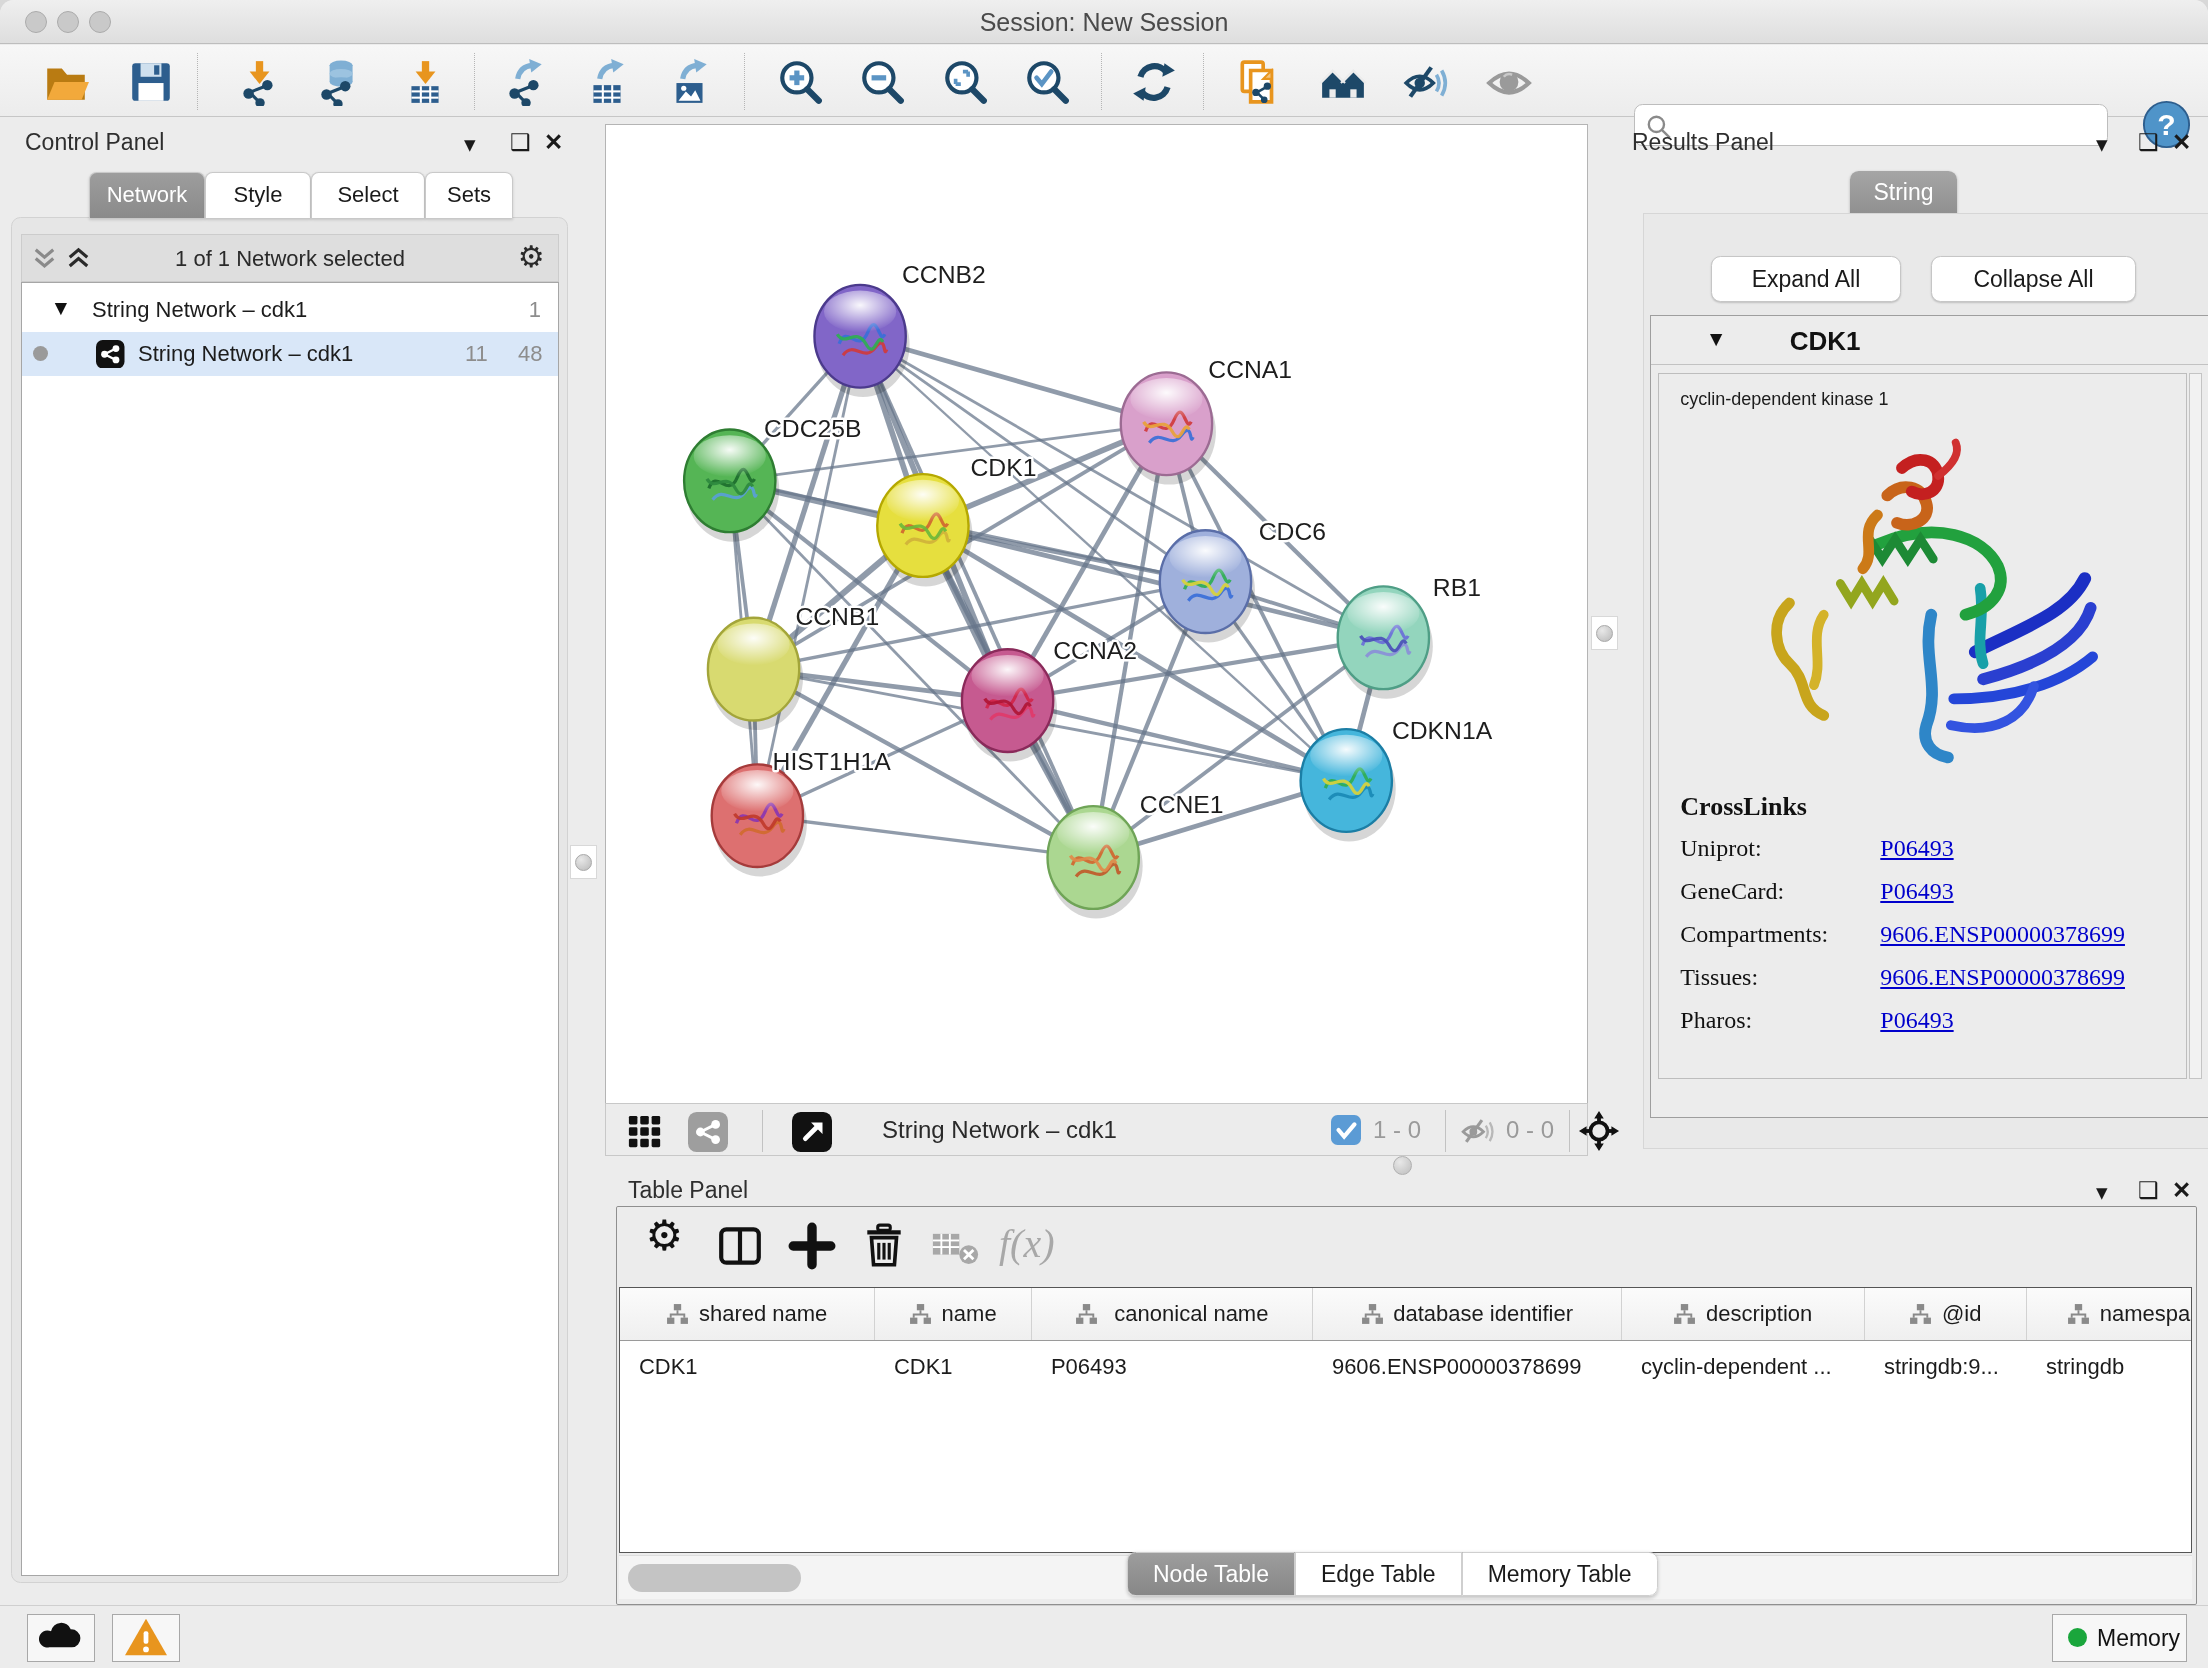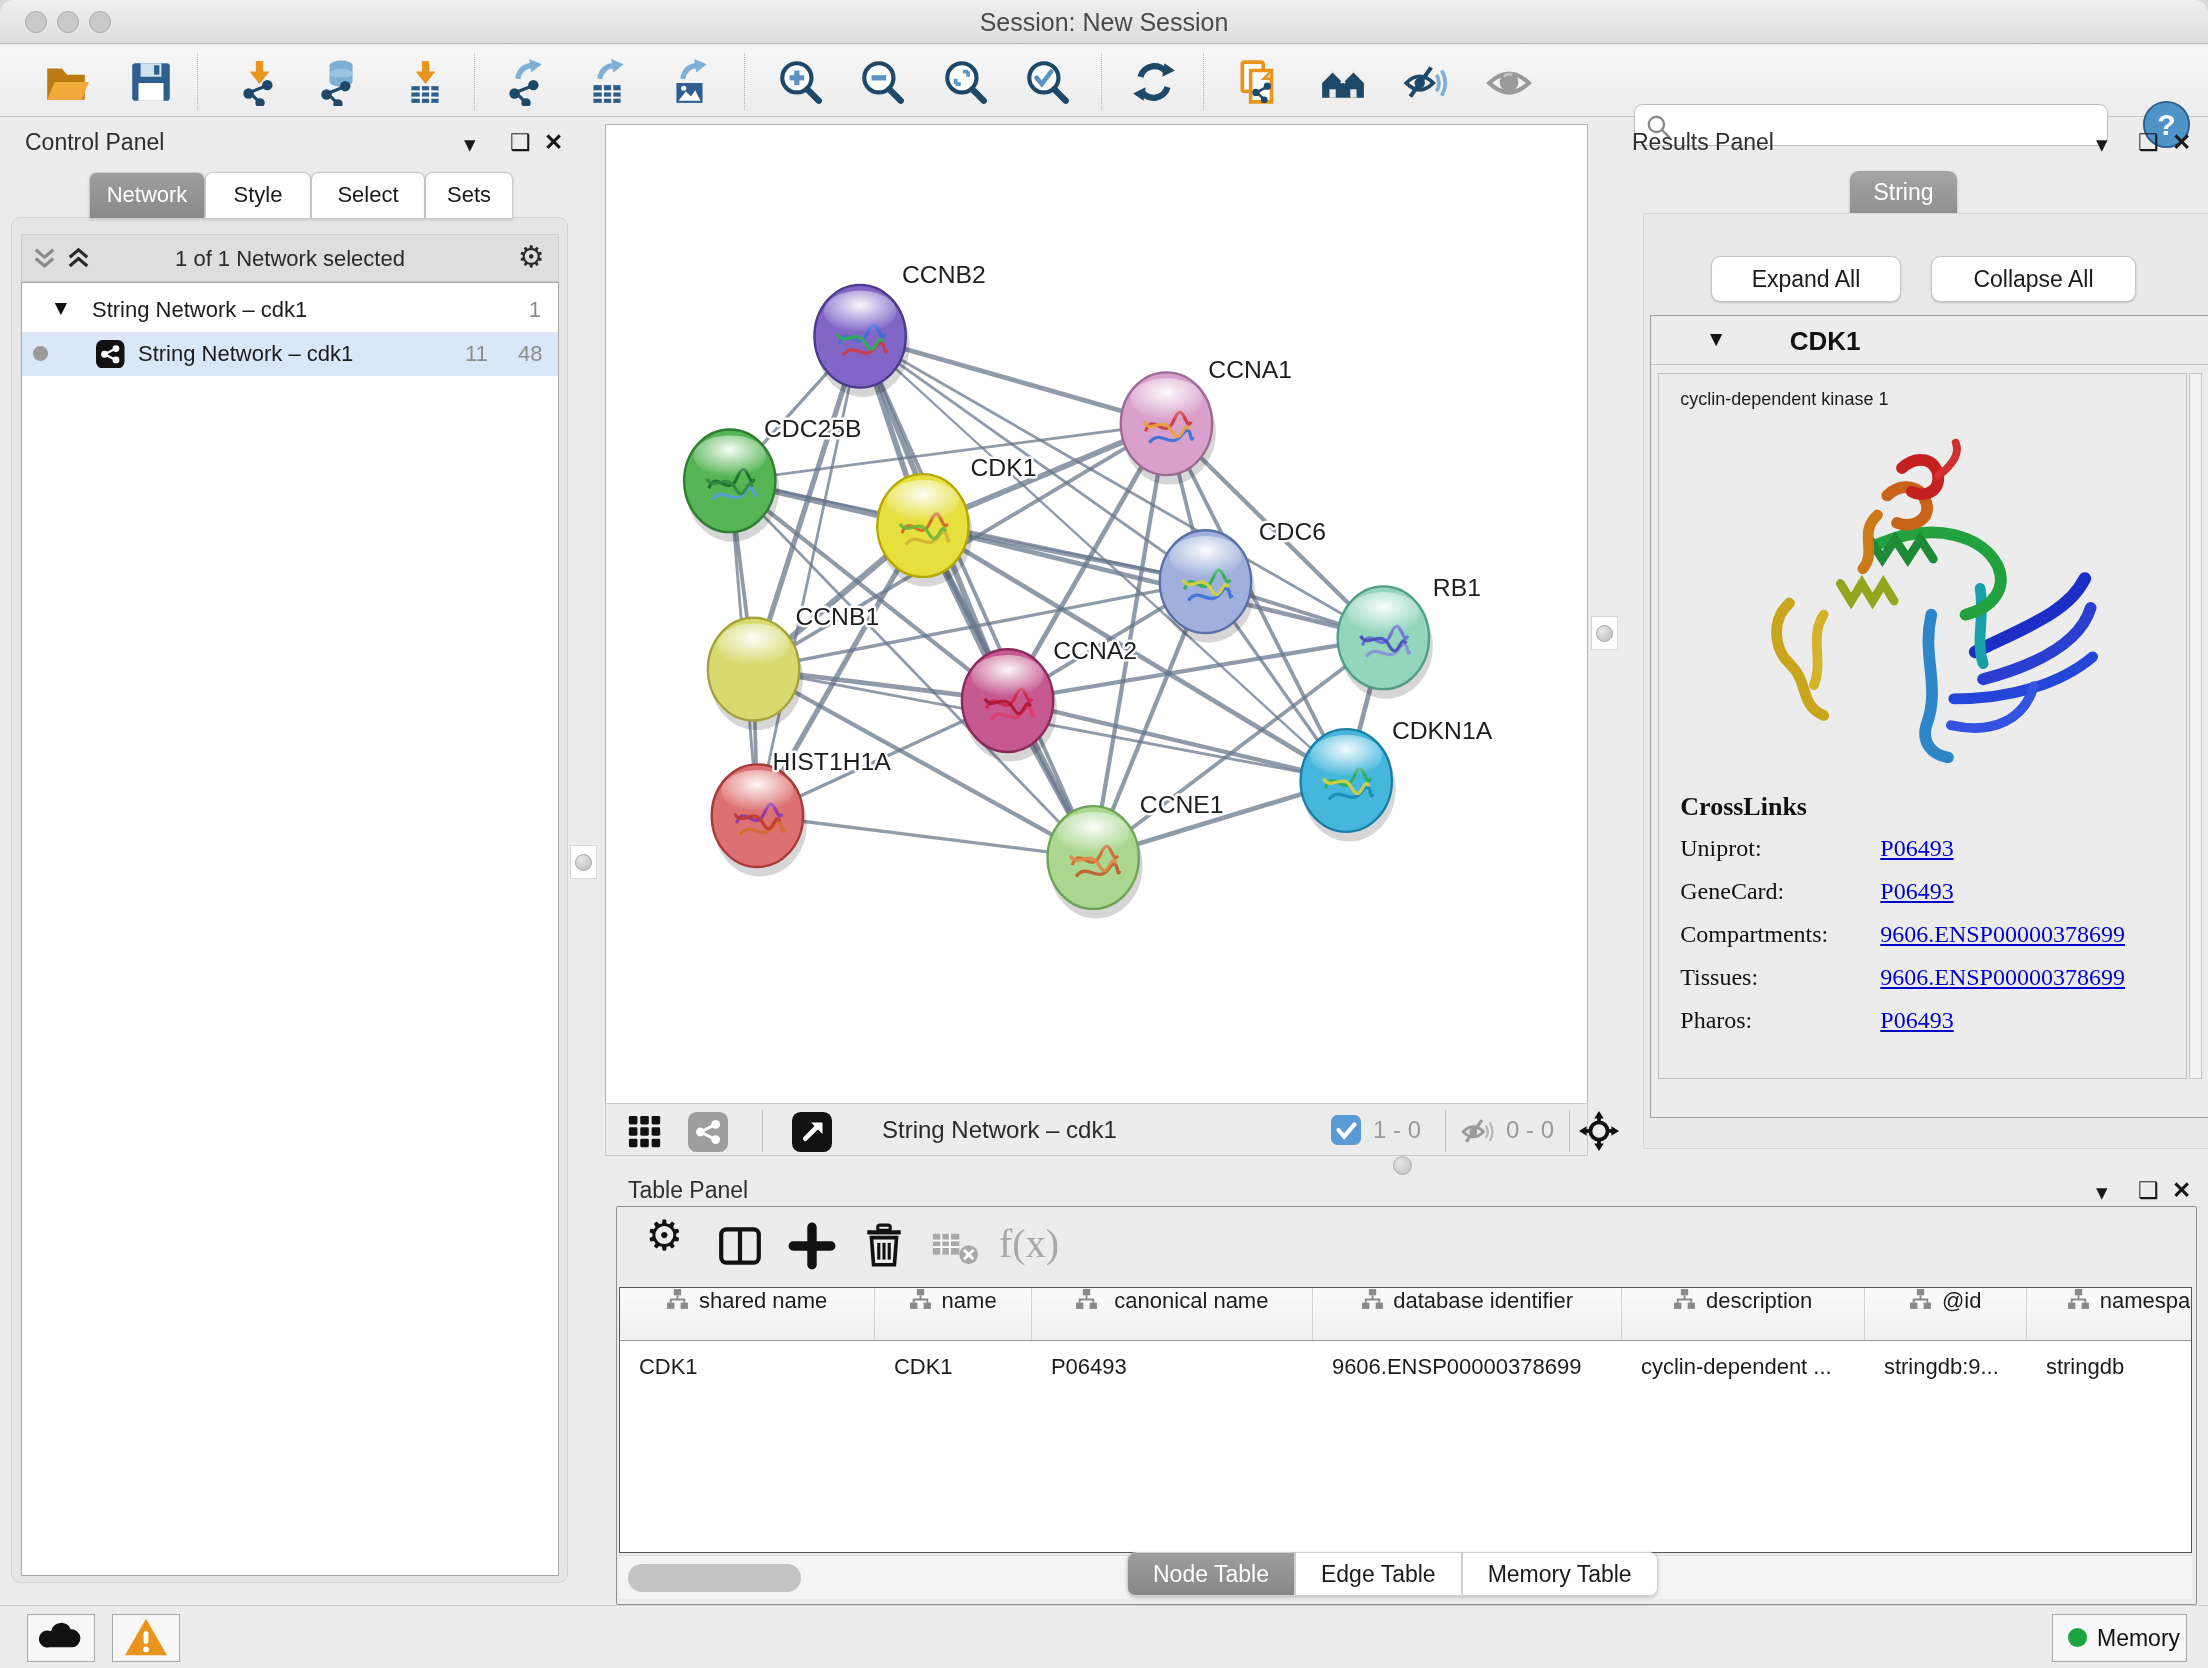--- a/index.html
+++ b/index.html
@@ -93,26 +93,26 @@
   .cl-label { width:200px; font-size:24px; color:#111; }
   .cl-link { font-size:24px; color:#0000cc; text-decoration:underline; cursor:pointer; }
 
   
   .tp-title { position:absolute; left:628px; top:1177px; font-size:23px; color:#2e2e2e; }
   .tp-box { position:absolute; left:616px; top:1206px; width:1581px; height:399px;
             background:#ececec; border:1.9px solid #8f8f8f; border-radius:1.9px; }
   .tp-toolbar { position:absolute; left:0; top:0; width:100%; height:80px; }
   .tp-icon { position:absolute; top:15px; cursor:pointer; }
   .fx { position:absolute; left:382px; top:13.3px; font-family:"Liberation Serif", serif;
-        font-size:40px; color:#a8a8a8; }
+        font-style:italic; font-size:40px; color:#a8a8a8; }
   .grid-table { position:absolute; left:1.9px; top:80px; width:1573px; height:266px;
                 background:#fff; border:1.9px solid #555; overflow:hidden; }
   .thead { display:flex; height:53px; background:linear-gradient(#fbfbfb,#efefef);
            border-bottom:1.9px solid #9a9a9a; }
-  .th { position:relative; display:flex; align-items:flex-start; justify-content:center;
+  .th { position:relative; display:flex; align-items:center; justify-content:center;
         gap:9.5px; border-right:1px solid #d2d2d2; font-size:22px; color:#1c1c1c; flex:none; }
   .trow { display:flex; height:51px; }
   .td { padding-left:19px; font-size:22px; color:#1c1c1c; line-height:51px; flex:none;
         white-space:nowrap; overflow:hidden; }
   .tp-hscroll { position:absolute; left:1.9px; top:348px; width:1573px; height:44px;
                 background:#f4f4f4; border-top:1px solid #ddd; }
   .tp-thumb { position:absolute; left:9.5px; top:7.6px; width:173px; height:28.5px;
               background:#c4c4c4; border-radius:14.3px; cursor:pointer; }
 
   .bottomtabs { position:absolute; left:1127px; top:1552px; height:44px; display:flex;

